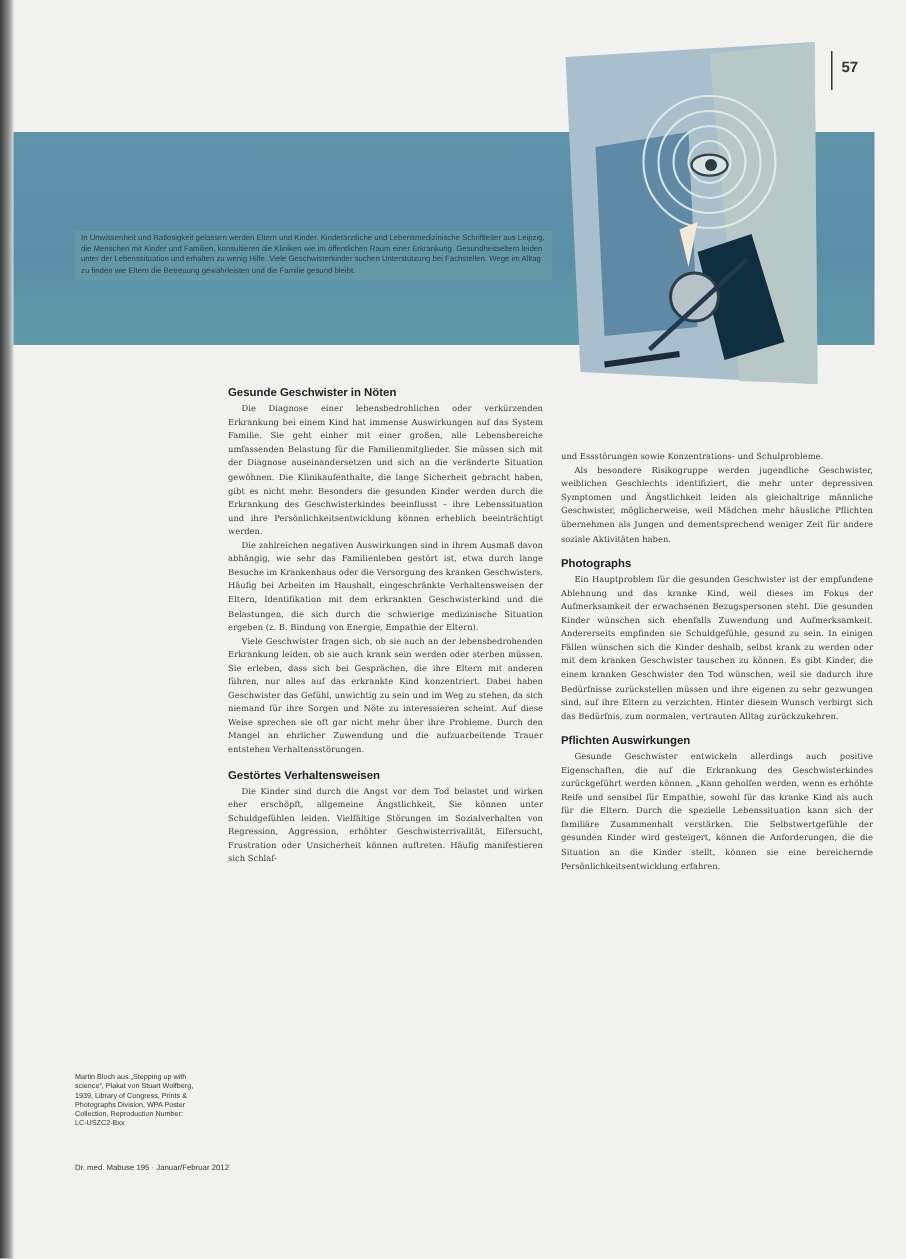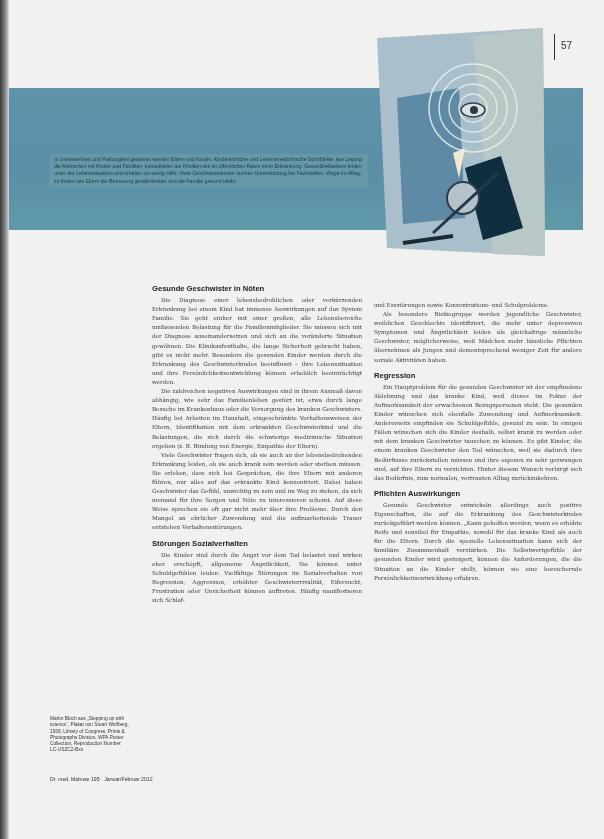--- a/index.html
+++ b/index.html
@@ -5,33 +5,33 @@
     html, body { margin: 0; padding: 0; }
     body {
       width: 604px; height: 839px; overflow: hidden;
       background: #f1f1ef; position: relative;
       font-family: "DejaVu Serif", serif; color: #2a2a2a;
     }
     .spine { position: absolute; left: 0; top: 0; width: 9px; height: 839px;
       background: linear-gradient(to right, #3a3a3a, #8a8a8a 60%, #d8d8d8); }
     .page-number-rule { position: absolute; left: 554px; top: 34px; width: 1px; height: 26px; background: #333; }
     .page-number { position: absolute; left: 561px; top: 40px; font-family: "Liberation Sans", sans-serif;
-      font-size: 10px; font-weight: normal; color: #333; }
+      font-size: 10px; font-weight: bold; color: #333; }
     .banner { position: absolute; left: 9px; top: 88px; width: 574px; height: 142px;
       background: linear-gradient(180deg, #5f93aa 0%, #5b8fa8 60%, #5f9aa6 100%); }
     .banner-caption { position: absolute; left: 50px; top: 154px; width: 310px;
       font-family: "Liberation Sans", sans-serif; font-size: 5.2px; line-height: 7.2px;
       color: #1f3a48; background: rgba(110,160,165,0.55); padding: 2px 4px; }
     .illustration { position: absolute; left: 373px; top: 28px; width: 180px; height: 230px; }
     .heading { font-family: "Liberation Sans", sans-serif; font-weight: bold; font-size: 7.6px;
       color: #222; margin: 6px 0 3px 0; }
     .col { position: absolute; font-size: 5.6px; line-height: 9.1px; text-align: justify; color: #3a3a3a; }
     .col p { margin: 0; text-indent: 9px; }
     .col p.noindent { text-indent: 0; }
-    .col-left { left: 152px; top: 278px; width: 210px; }
+    .col-left { left: 152px; top: 251px; width: 210px; }
     .col-right { left: 374px; top: 301px; width: 208px; }
     .side-caption { position: absolute; left: 50px; top: 716px; width: 80px;
       font-family: "Liberation Sans", sans-serif; font-size: 4.8px; line-height: 6.3px; color: #333; }
     .footer { position: absolute; left: 50px; top: 776px; font-family: "Liberation Sans", sans-serif;
       font-size: 5.2px; color: #333; }
   </style>
 </head>
 <body>
 
 <div class="spine"></div>
@@ -60,28 +60,28 @@
   <polygon points="80,125 92,120 86,150" fill="#f3e9d6"></polygon>
 </svg>
 
 <div class="banner-caption">In Unwissenheit und Ratlosigkeit gelassen werden Eltern und Kinder. Kinderärztliche und Lebensmedizinische Schriftleiter aus Leipzig, die Menschen mit Kinder und Familien, konsultieren die Kliniken wie im öffentlichen Raum einer Erkrankung. Gesundheitseltern leiden unter der Lebenssituation und erhalten zu wenig Hilfe. Viele Geschwisterkinder suchen Unterstützung bei Fachstellen. Wege im Alltag zu finden wie Eltern die Betreuung gewährleisten und die Familie gesund bleibt.</div>
 
 <div class="col col-left">
   <div class="heading">Gesunde Geschwister in Nöten</div>
   <p>Die Diagnose einer lebensbedrohlichen oder verkürzenden Erkrankung bei einem Kind hat immense Auswirkungen auf das System Familie. Sie geht einher mit einer großen, alle Lebensbereiche umfassenden Belastung für die Familienmitglieder. Sie müssen sich mit der Diagnose auseinandersetzen und sich an die veränderte Situation gewöhnen. Die Klinikaufenthalte, die lange Sicherheit gebracht haben, gibt es nicht mehr. Besonders die gesunden Kinder werden durch die Erkrankung des Geschwisterkindes beeinflusst – ihre Lebenssituation und ihre Persönlichkeitsentwicklung können erheblich beeinträchtigt werden.</p>
   <p>Die zahlreichen negativen Auswirkungen sind in ihrem Ausmaß davon abhängig, wie sehr das Familienleben gestört ist, etwa durch lange Besuche im Krankenhaus oder die Versorgung des kranken Geschwisters. Häufig bei Arbeiten im Haushalt, eingeschränkte Verhaltensweisen der Eltern, Identifikation mit dem erkrankten Geschwisterkind und die Belastungen, die sich durch die schwierige medizinische Situation ergeben (z. B. Bindung von Energie, Empathie der Eltern).</p>
   <p>Viele Geschwister fragen sich, ob sie auch an der lebensbedrohenden Erkrankung leiden, ob sie auch krank sein werden oder sterben müssen. Sie erleben, dass sich bei Gesprächen, die ihre Eltern mit anderen führen, nur alles auf das erkrankte Kind konzentriert. Dabei haben Geschwister das Gefühl, unwichtig zu sein und im Weg zu stehen, da sich niemand für ihre Sorgen und Nöte zu interessieren scheint. Auf diese Weise sprechen sie oft gar nicht mehr über ihre Probleme. Durch den Mangel an ehrlicher Zuwendung und die aufzuarbeitende Trauer entstehen Verhaltensstörungen.</p>
-  <div class="heading">Störungen Sozialverhalten</div>
+  <div class="heading">Gestörtes Verhaltensweisen</div>
   <p>Die Kinder sind durch die Angst vor dem Tod belastet und wirken eher erschöpft, allgemeine Ängstlichkeit, Sie können unter Schuldgefühlen leiden. Vielfältige Störungen im Sozialverhalten von Regression, Aggression, erhöhter Geschwisterrivalität, Eifersucht, Frustration oder Unsicherheit können auftreten. Häufig manifestieren sich Schlaf-</p>
 </div>
 
 <div class="col col-right">
   <p class="noindent">und Essstörungen sowie Konzentrations- und Schulprobleme.</p>
   <p>Als besondere Risikogruppe werden jugendliche Geschwister, weiblichen Geschlechts identifiziert, die mehr unter depressiven Symptomen und Ängstlichkeit leiden als gleichaltrige männliche Geschwister, möglicherweise, weil Mädchen mehr häusliche Pflichten übernehmen als Jungen und dementsprechend weniger Zeit für andere soziale Aktivitäten haben.</p>
-  <div class="heading">Regression</div>
+  <div class="heading">Photographs</div>
   <p>Ein Hauptproblem für die gesunden Geschwister ist der empfundene Ablehnung und das kranke Kind, weil dieses im Fokus der Aufmerksamkeit der erwachsenen Bezugspersonen steht. Die gesunden Kinder wünschen sich ebenfalls Zuwendung und Aufmerksamkeit. Andererseits empfinden sie Schuldgefühle, gesund zu sein. In einigen Fällen wünschen sich die Kinder deshalb, selbst krank zu werden oder mit dem kranken Geschwister tauschen zu können. Es gibt Kinder, die einem kranken Geschwister den Tod wünschen, weil sie dadurch ihre Bedürfnisse zurückstellen müssen und ihre eigenen zu sehr gezwungen sind, auf ihre Eltern zu verzichten. Hinter diesem Wunsch verbirgt sich das Bedürfnis, zum normalen, vertrauten Alltag zurückzukehren.</p>
   <div class="heading">Pflichten Auswirkungen</div>
   <p>Gesunde Geschwister entwickeln allerdings auch positive Eigenschaften, die auf die Erkrankung des Geschwisterkindes zurückgeführt werden können. „Kann geholfen werden, wenn es erhöhte Reife und sensibel für Empathie, sowohl für das kranke Kind als auch für die Eltern. Durch die spezielle Lebenssituation kann sich der familiäre Zusammenhalt verstärken. Die Selbstwertgefühle der gesunden Kinder wird gesteigert, können die Anforderungen, die die Situation an die Kinder stellt, können sie eine bereichernde Persönlichkeitsentwicklung erfahren.</p>
 </div>
 
 <div class="side-caption">Martin Bloch aus „Stepping up with science“, Plakat von Stuart Wolfberg, 1939, Library of Congress, Prints &amp; Photographs Division, WPA Poster Collection, Reproduction Number: LC-USZC2-Bxx</div>
 
 <div class="footer">Dr. med. Mabuse 195 · Januar/Februar 2012</div>
 
 </body></html>

